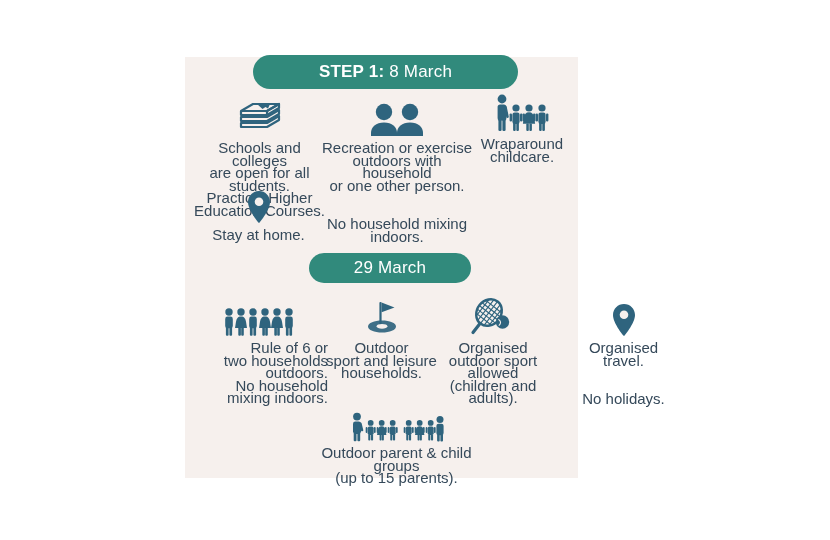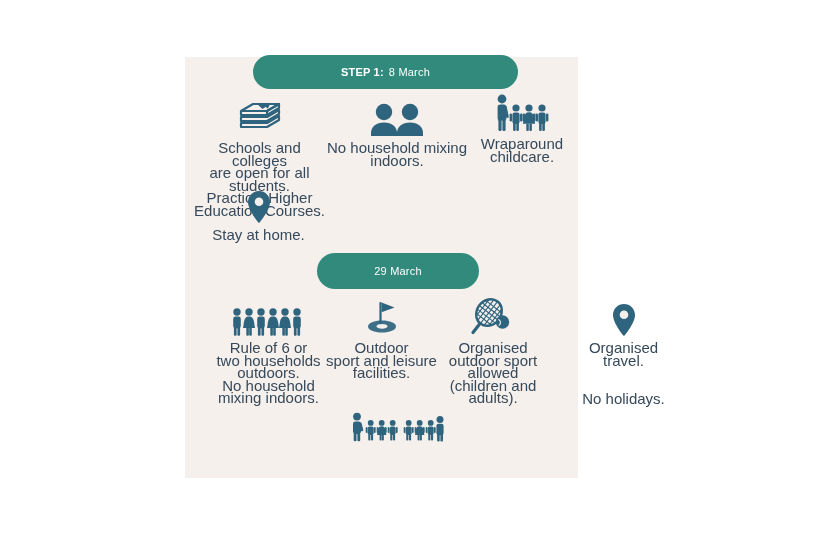--- a/index.html
+++ b/index.html
@@ -23,43 +23,43 @@
   
   .pill {
     position: absolute;
     background: #318a7c;
     border-radius: 999px;
     color: #ffffff;
     display: flex; align-items: center; justify-content: center;
     white-space: nowrap;
     letter-spacing: .2px;
   }
-  .pill-step1 { left: 68px; top: -2px; width: 265px; height: 34px; font-size: 11px; }
+  .pill-step1 { left: 68px; top: -2px; width: 265px; height: 34px; font-size: 17px; }
   .pill-step1 .bold { font-weight: bold; margin-right: 5px; }
-  .pill-29 { left: 132px; top: 196px; width: 162px; height: 36px; font-size: 11px; }
+  .pill-29 { left: 124px; top: 196px; width: 162px; height: 30px; font-size: 17px; }
 
   
   .item { position: absolute; text-align: center; }
   .item .cap {
     color: #35495a;
     font-size: 15px;
     line-height: 12.6px;
     white-space: pre-line;
   }
   .item .cap + .cap { margin-top: 26px; }
   .ico { height: 40px; display: flex; align-items: flex-end; justify-content: center; margin-bottom: 5px; }
   .ico svg { display: block; }
 
   
   .i-schools   { left: 7px;   top: 40px;  width: 135px; }
   .i-rec       { left: 132px; top: 40px;  width: 160px; }
   .i-wrap      { left: 283px; top: 36px;  width: 108px; }
 
   
-  .i-rule   { left: 16px;   top: 240px; width: 135px; }
+  .i-rule   { left: 8px;   top: 240px; width: 135px; text-align: right; }
   .i-golf   { left: 140px; top: 240px; width: 113px; }
   .i-tennis { left: 243px; top: 240px; width: 130px; text-align: center; }
   .i-parent { left: 124px; top: 345px; width: 175px; }
 
   
   .abs-stay { left: 11px;  top: 127px; width: 125px; }
   .abs-fun  { left: 255px; top: 124px; width: 130px; }
   .abs-travel { left: 386px; top: 240px; width: 105px; }
 </style>
 </head>
@@ -96,20 +96,23 @@
       <div class="ico">
         <svg width="56" height="34" viewBox="0 0 56 34">
           <g fill="#2f647e">
             <circle cx="15" cy="9" r="8.2"></circle>
             <path d="M15 19.5c-8 0-13 4.6-13 10.2v3.3h26v-3.3c0-5.6-5-10.2-13-10.2z"></path>
             <circle cx="41" cy="9" r="8.2"></circle>
             <path d="M41 19.5c-8 0-13 4.6-13 10.2v3.3h26v-3.3c0-5.6-5-10.2-13-10.2z"></path>
           </g>
         </svg>
       </div>
+      <div class="cap">Recreation or exercise
+outdoors with household
+or one other person.</div>
       <div class="cap">No household mixing indoors.</div>
     </div>
 
     <div class="item i-wrap">
       <div class="ico">
         <svg width="60" height="40" viewBox="0 0 60 40">
           <g fill="#2f647e">
 
             <circle cx="10" cy="6" r="4.4"></circle>
             <rect x="5.6" y="11.5" width="8.8" height="16" rx="2.6"></rect>
@@ -215,21 +218,21 @@
           <g fill="#2f647e">
             <rect x="17.4" y="3" width="2.2" height="26" rx="1"></rect>
             <path d="M19.6 3.6 L32.5 8.4 L19.6 13.2 Z"></path>
             <path d="M6 27.5c0-3.6 6.3-6 14-6s14 2.4 14 6-6.3 6-14 6-14-2.4-14-6z" opacity="0.92"></path>
             <ellipse cx="20" cy="27.3" rx="5.4" ry="2.4" fill="#f6f0ed"></ellipse>
           </g>
         </svg>
       </div>
       <div class="cap">Outdoor
 sport and leisure
-facilities.</div>
+households.</div>
     </div>
 
     <div class="item i-tennis">
       <div class="ico">
         <svg width="48" height="40" viewBox="0 0 48 40">
           <g stroke="#2f647e" fill="none">
             <ellipse cx="20" cy="15.5" rx="12" ry="14" stroke-width="2.4" transform="rotate(38 20 15.5)"></ellipse>
             <g stroke-width="1.1" transform="rotate(38 20 15.5)">
               <path d="M12 5 L12 26 M16 2.6 L16 28.4 M20 1.8 L20 29.2 M24 2.6 L24 28.4 M28 5 L28 26"></path>
               <path d="M9.6 8 L30.4 8 M8.6 12 L31.4 12 M8.4 16 L31.6 16 M8.8 20 L31.2 20 M10.2 24 L29.8 24"></path>
@@ -317,16 +320,18 @@
                 <rect x="10.1" y="10.4" width="2.3" height="7.4" rx="1.1"></rect>
             </g>
 
             <circle cx="91" cy="7.4" r="3.5"></circle>
             <rect x="87.4" y="11.8" width="7.2" height="11.4" rx="2.2"></rect>
             <rect x="88.1" y="22" width="2.6" height="7.4" rx="1"></rect>
             <rect x="91.4" y="22" width="2.6" height="7.4" rx="1"></rect>
           </g>
         </svg>
       </div>
+      <div class="cap">Outdoor parent &amp; child groups
+(up to 15 parents).</div>
     </div>
 
   </div>
 </div>
 
 </body></html>

